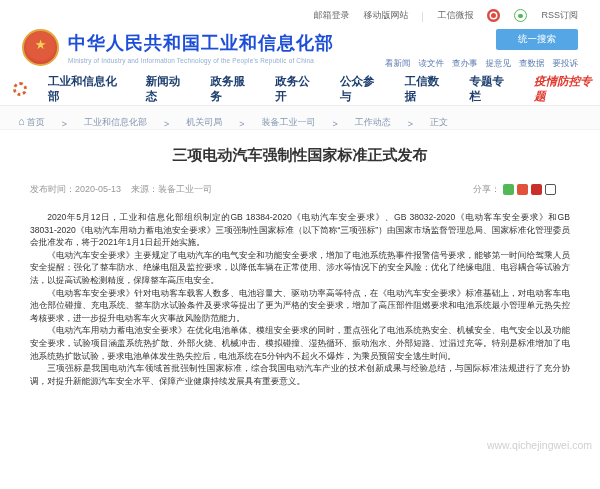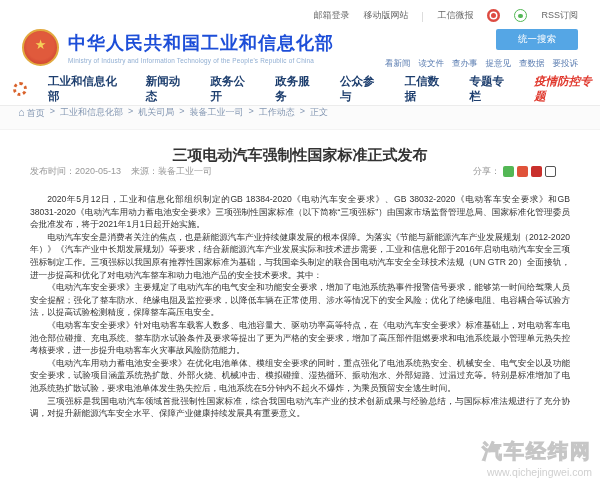--- a/index.html
+++ b/index.html
@@ -34,28 +34,28 @@
   .quick-links a { font-size:8.5px; color:#5b7db1; text-decoration:none; cursor:pointer; }
 
   
   .nav { height:33px; display:flex; align-items:center; gap:21px; padding-left:13px; }
   .gear-logo { width:14px; height:14px; border:3px dotted #d9632c; border-radius:50%; flex:0 0 auto; }
   .nav a { font-size:11.5px; font-weight:bold; color:#1d3e6e; text-decoration:none; cursor:pointer; }
   .nav a.hot { color:#e03a2f;font-style:italic; }
 
   
   .crumbbar { height:25px; background:#fbfbfb; border-top:1px solid #ececec; border-bottom:1px solid #f3f3f3;
-    display:flex; align-items:flex-start; gap:5px; padding-left:18px; }
+    display:flex; align-items:flex-end; gap:17px; padding-left:18px; }
   .crumbbar .home::before { content:"⌂"; font-size:11px; color:#8598b3; margin-right:2px; }
   .crumbbar a, .crumbbar span { font-size:9px; color:#8598b3; text-decoration:none; }
   .crumbbar a { cursor:pointer; }
 
   
   .article { position:relative; padding:16px 30px 0 30px; }
-  .art-title { text-align:center; font-size:15px; font-weight:bold; color:#333; }
+  .art-title { text-align:center; font-size:15px; font-weight:bold; color:#333; margin-bottom:18px; }
   .meta { position:relative; text-align:left; font-size:9px; color:#999; margin-bottom:15px; height:13px; }
   .meta .share { position:absolute; right:14px; top:0; display:flex; align-items:center; gap:3px; color:#999; }
   .sq { width:11px; height:11px; border-radius:2px; display:inline-block; cursor:pointer; }
   .sq-wechat { background:#53b755; }
   .sq-weibo  { background:#e0533a; }
   .sq-qq     { background:#c9302c; }
   .sq-print  { background:#fff; border:1.5px solid #555; }
   .body-text p { font-size:8.6px; color:#333; line-height:12.6px; text-indent:2em;
     text-align:justify; }
 
@@ -96,22 +96,22 @@
       <a>查数据</a>
       <a>要投诉</a>
     </div>
   </div>
 </div>
 
 <div class="nav">
   <span class="gear-logo"></span>
   <a>工业和信息化部</a>
   <a>新闻动态</a>
+  <a>政务服务</a>
   <a>政务公开</a>
-  <a>政务服务</a>
   <a>公众参与</a>
   <a>工信数据</a>
   <a>专题专栏</a>
   <a class="hot">疫情防控专题</a>
 </div>
 
 <div class="crumbbar">
   <a class="home">首页</a>
   <span>&gt;</span>
   <a>工业和信息化部</a>
@@ -136,24 +136,22 @@
       <span>分享：</span>
       <span class="sq sq-wechat"></span>
       <span class="sq sq-weibo"></span>
       <span class="sq sq-qq"></span>
       <span class="sq sq-print"></span>
     </span>
   </div>
 
   <div class="body-text">
     <p>2020年5月12日，工业和信息化部组织制定的GB 18384-2020《电动汽车安全要求》、GB 38032-2020《电动客车安全要求》和GB 38031-2020《电动汽车用动力蓄电池安全要求》三项强制性国家标准（以下简称“三项强标”）由国家市场监督管理总局、国家标准化管理委员会批准发布，将于2021年1月1日起开始实施。</p>
-    <p>电动汽车安全是消费者关注的焦点，也是新能源汽车产业持续健康发展的根本保障。为落实《节能与新能源汽车产业发展规划（2012-2020年）》《汽车产业中长期发展规划》等要求，结合新能源汽车产业发展实际和技术进步需要，工业和信息化部于2016年启动电动汽车安全三项强标制定工作。三项强标以我国原有推荐性国家标准为基础，与我国牵头制定的联合国电动汽车安全全球技术法规（UN GTR 20）全面接轨，进一步提高和优化了对电动汽车整车和动力电池产品的安全技术要求。其中：</p>
     <p>《电动汽车安全要求》主要规定了电动汽车的电气安全和功能安全要求，增加了电池系统热事件报警信号要求，能够第一时间给驾乘人员安全提醒；强化了整车防水、绝缘电阻及监控要求，以降低车辆在正常使用、涉水等情况下的安全风险；优化了绝缘电阻、电容耦合等试验方法，以提高试验检测精度，保障整车高压电安全。</p>
     <p>《电动客车安全要求》针对电动客车载客人数多、电池容量大、驱动功率高等特点，在《电动汽车安全要求》标准基础上，对电动客车电池仓部位碰撞、充电系统、整车防水试验条件及要求等提出了更为严格的安全要求，增加了高压部件阻燃要求和电池系统最小管理单元热失控考核要求，进一步提升电动客车火灾事故风险防范能力。</p>
     <p>《电动汽车用动力蓄电池安全要求》在优化电池单体、模组安全要求的同时，重点强化了电池系统热安全、机械安全、电气安全以及功能安全要求，试验项目涵盖系统热扩散、外部火烧、机械冲击、模拟碰撞、湿热循环、振动泡水、外部短路、过温过充等。特别是标准增加了电池系统热扩散试验，要求电池单体发生热失控后，电池系统在5分钟内不起火不爆炸，为乘员预留安全逃生时间。</p>
     <p>三项强标是我国电动汽车领域首批强制性国家标准，综合我国电动汽车产业的技术创新成果与经验总结，与国际标准法规进行了充分协调，对提升新能源汽车安全水平、保障产业健康持续发展具有重要意义。</p>
   </div>
 </div>
 
 <div class="watermark">
-  <div class="wm-name">汽车经纬网</div>
   <div class="wm-url">www.qichejingwei.com</div>
 </div>
 
 </body></html>

